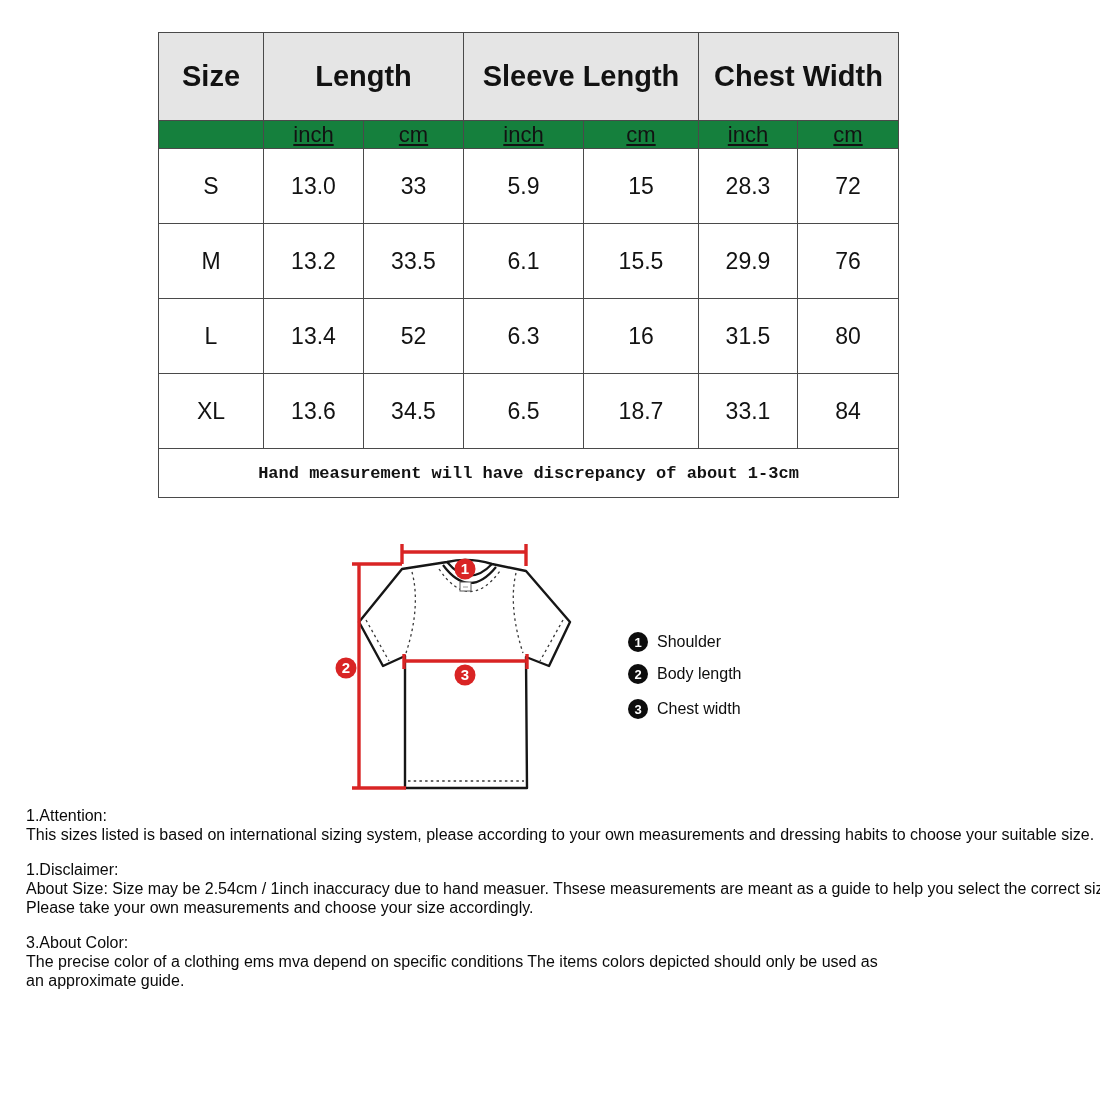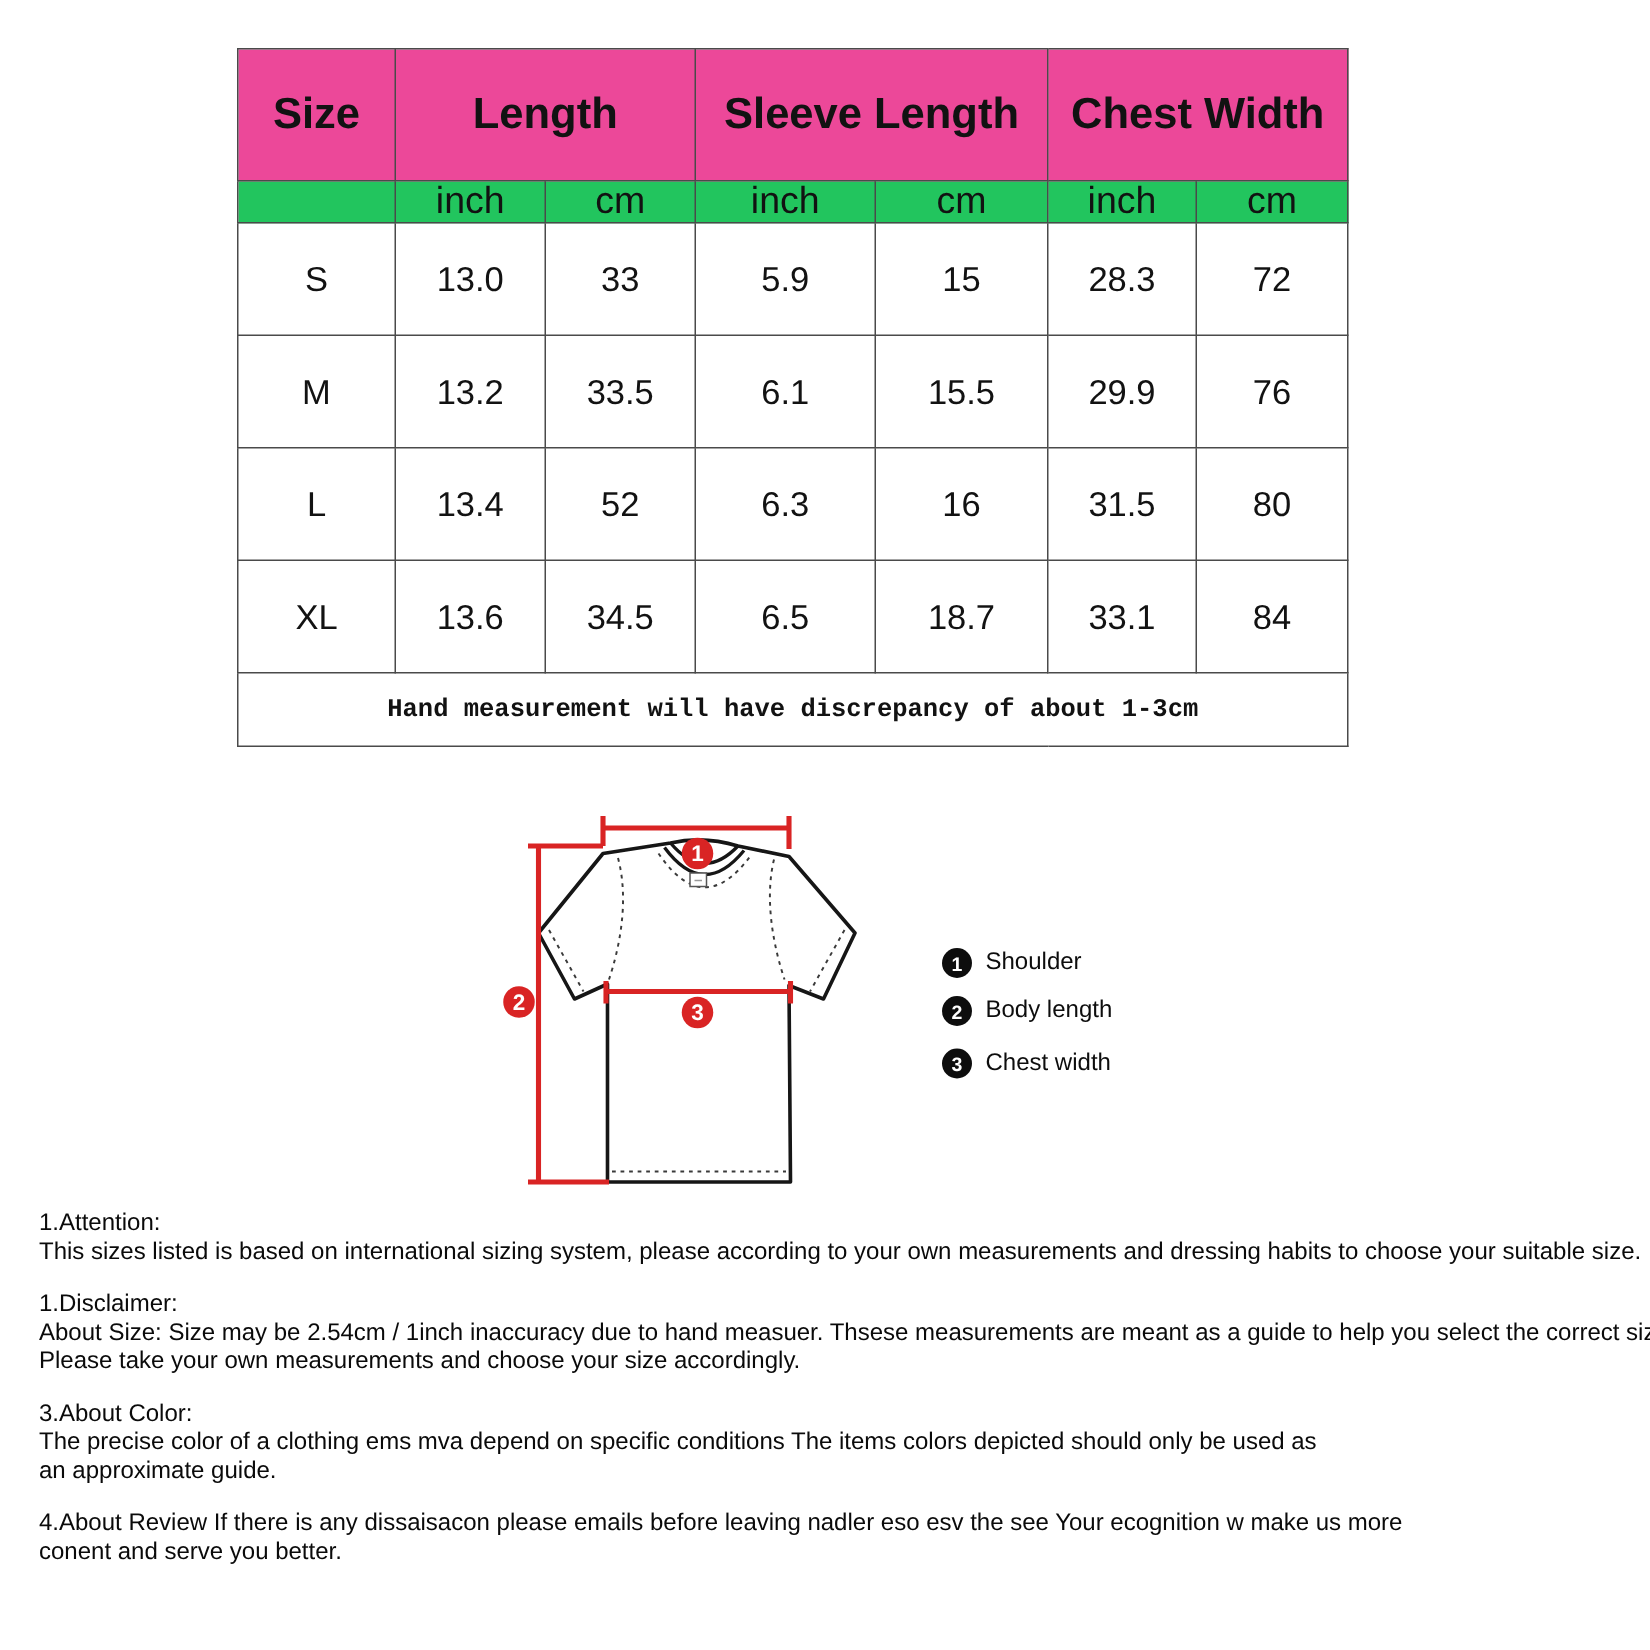--- a/index.html
+++ b/index.html
@@ -11,24 +11,24 @@
   
   table.size-chart{
     position:absolute;left:158px;top:32px;width:740px;
     border-collapse:collapse;table-layout:fixed;
   }
   .size-chart th,.size-chart td{
     border:1px solid #4a4a4a;text-align:center;vertical-align:middle;
     padding:0;color:#121212;background:#ffffff;
   }
   .size-chart tr.head th{
-    height:87px;background:#ec4899;font-size:29px;font-weight:700;letter-spacing:0px;
+    height:87px;background:#e5e5e5;font-size:29px;font-weight:700;letter-spacing:0px;
   }
   .size-chart tr.units th{
-    height:27px;background:#22c55e;font-size:25px;font-weight:400;line-height:1;
+    height:27px;background:#15803d;font-size:22px;font-weight:400;line-height:1;text-decoration:underline;
   }
   .size-chart tr.datarow td{height:74px;font-size:23px;font-weight:400;}
   .size-chart td.note1{
     height:30px;font-family:"Liberation Mono",monospace;font-weight:700;font-size:16px;
   }
   .size-chart td.note2{
     height:48px;font-family:"Liberation Mono",monospace;font-weight:700;font-size:17px;
   }
 
   
@@ -187,15 +187,13 @@
 
 <div class="notes">
   <div class="note-section">1.Attention:
 This sizes listed is based on international sizing system, please according to your own measurements and dressing habits to choose your suitable size.</div>
   <div class="note-section">1.Disclaimer:
 About Size: Size may be 2.54cm / 1inch inaccuracy due to hand measuer. Thsese measurements are meant as a guide to help you select the correct size.
 Please take your own measurements and choose your size accordingly.</div>
   <div class="note-section">3.About Color:
 The precise color of a clothing ems mva depend on specific conditions The items colors depicted should only be used as
 an approximate guide.</div>
-  <div class="note-section">4.About Review If there is any dissaisacon please emails before leaving nadler eso esv the see Your ecognition w make us more
-conent and serve you better.</div>
 </div>
 
 </body></html>

